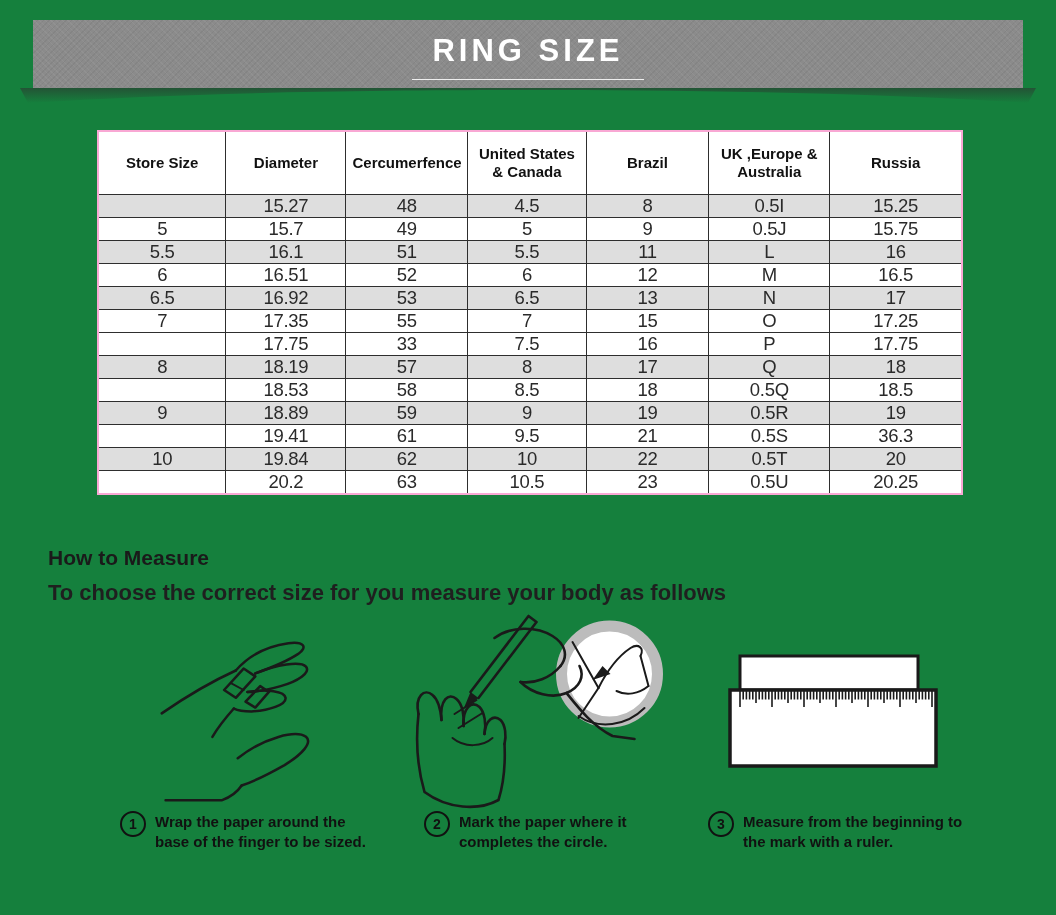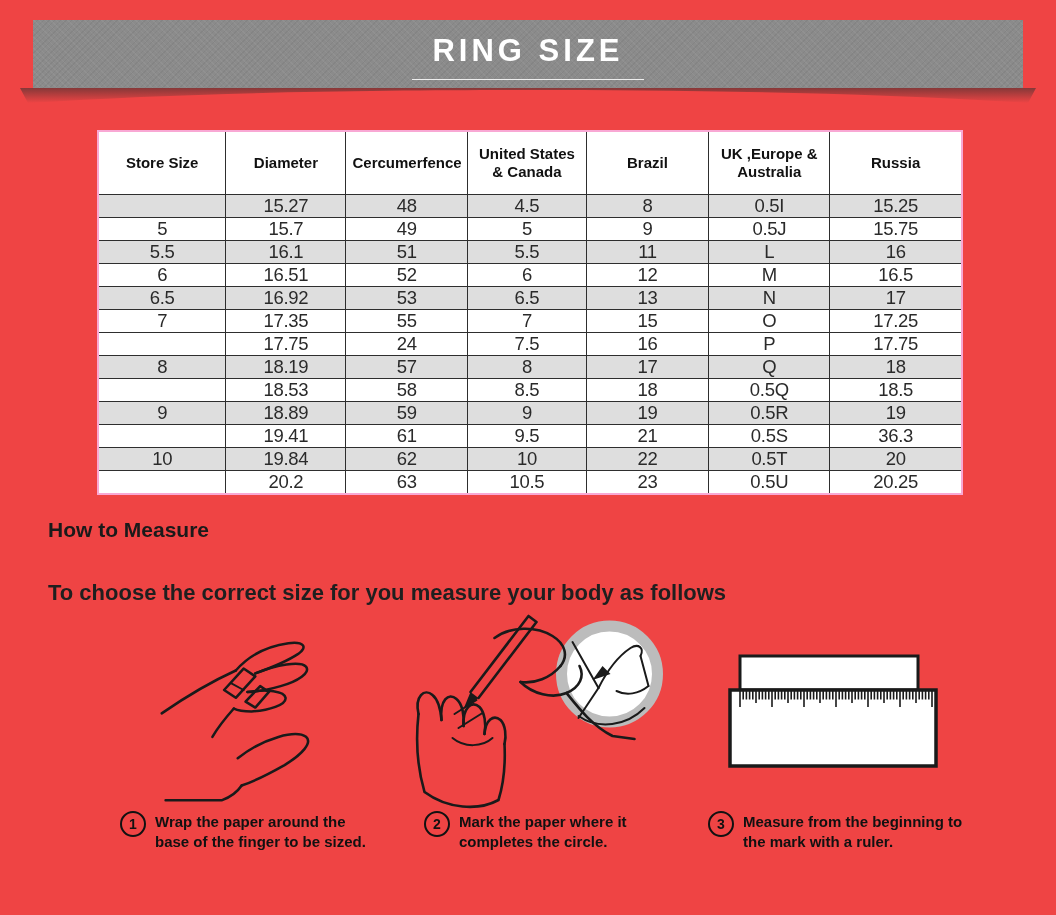--- a/index.html
+++ b/index.html
@@ -1,20 +1,20 @@
 <!DOCTYPE html>
 <html><head>
 <meta charset="utf-8">
 <style>
   html,body{margin:0;padding:0;background:#ffffff;}
   .page{
     position:relative;
     width:1056px;height:915px;
     margin:0 auto;
-    background:#ef4444;
+    background:#15803d;
     font-family:"Liberation Sans","DejaVu Sans",sans-serif;
     overflow:hidden;
   }
 
   
   .banner{
     position:absolute;left:33px;top:20px;width:990px;height:68px;
     background-color:#8b8b8b;
     background-image:
       repeating-linear-gradient(45deg, rgba(255,255,255,.05) 0 1px, transparent 1px 4px),
@@ -49,21 +49,21 @@
   .size-table td{
     height:22px;
     font-size:18.5px;color:#2a2a2a;letter-spacing:-0.3px;
     text-align:center;vertical-align:middle;line-height:1;
     padding:0 2px;background:#ffffff;
   }
   .size-table tr.stripe td{background:#dedede;}
 
   
   .howto-title{
-    position:absolute;left:48px;top:518px;
+    position:absolute;left:48px;top:546px;
     font-size:21px;font-weight:600;color:#1a1a1a;
   }
   .howto-subtitle{
     position:absolute;left:48px;top:580px;
     font-size:22px;font-weight:700;color:#1f1f1f;
   }
 
   
   .illus{position:absolute;}
   .illus-1{left:95px;top:612px;}
@@ -180,21 +180,21 @@
           <td>17.35</td>
           <td>55</td>
           <td>7</td>
           <td>15</td>
           <td>O</td>
           <td>17.25</td>
         </tr>
         <tr>
           <td></td>
           <td>17.75</td>
-          <td>24</td>
+          <td>33</td>
           <td>7.5</td>
           <td>16</td>
           <td>P</td>
           <td>17.75</td>
         </tr>
         <tr class="stripe">
           <td>8</td>
           <td>18.19</td>
           <td>57</td>
           <td>8</td>

